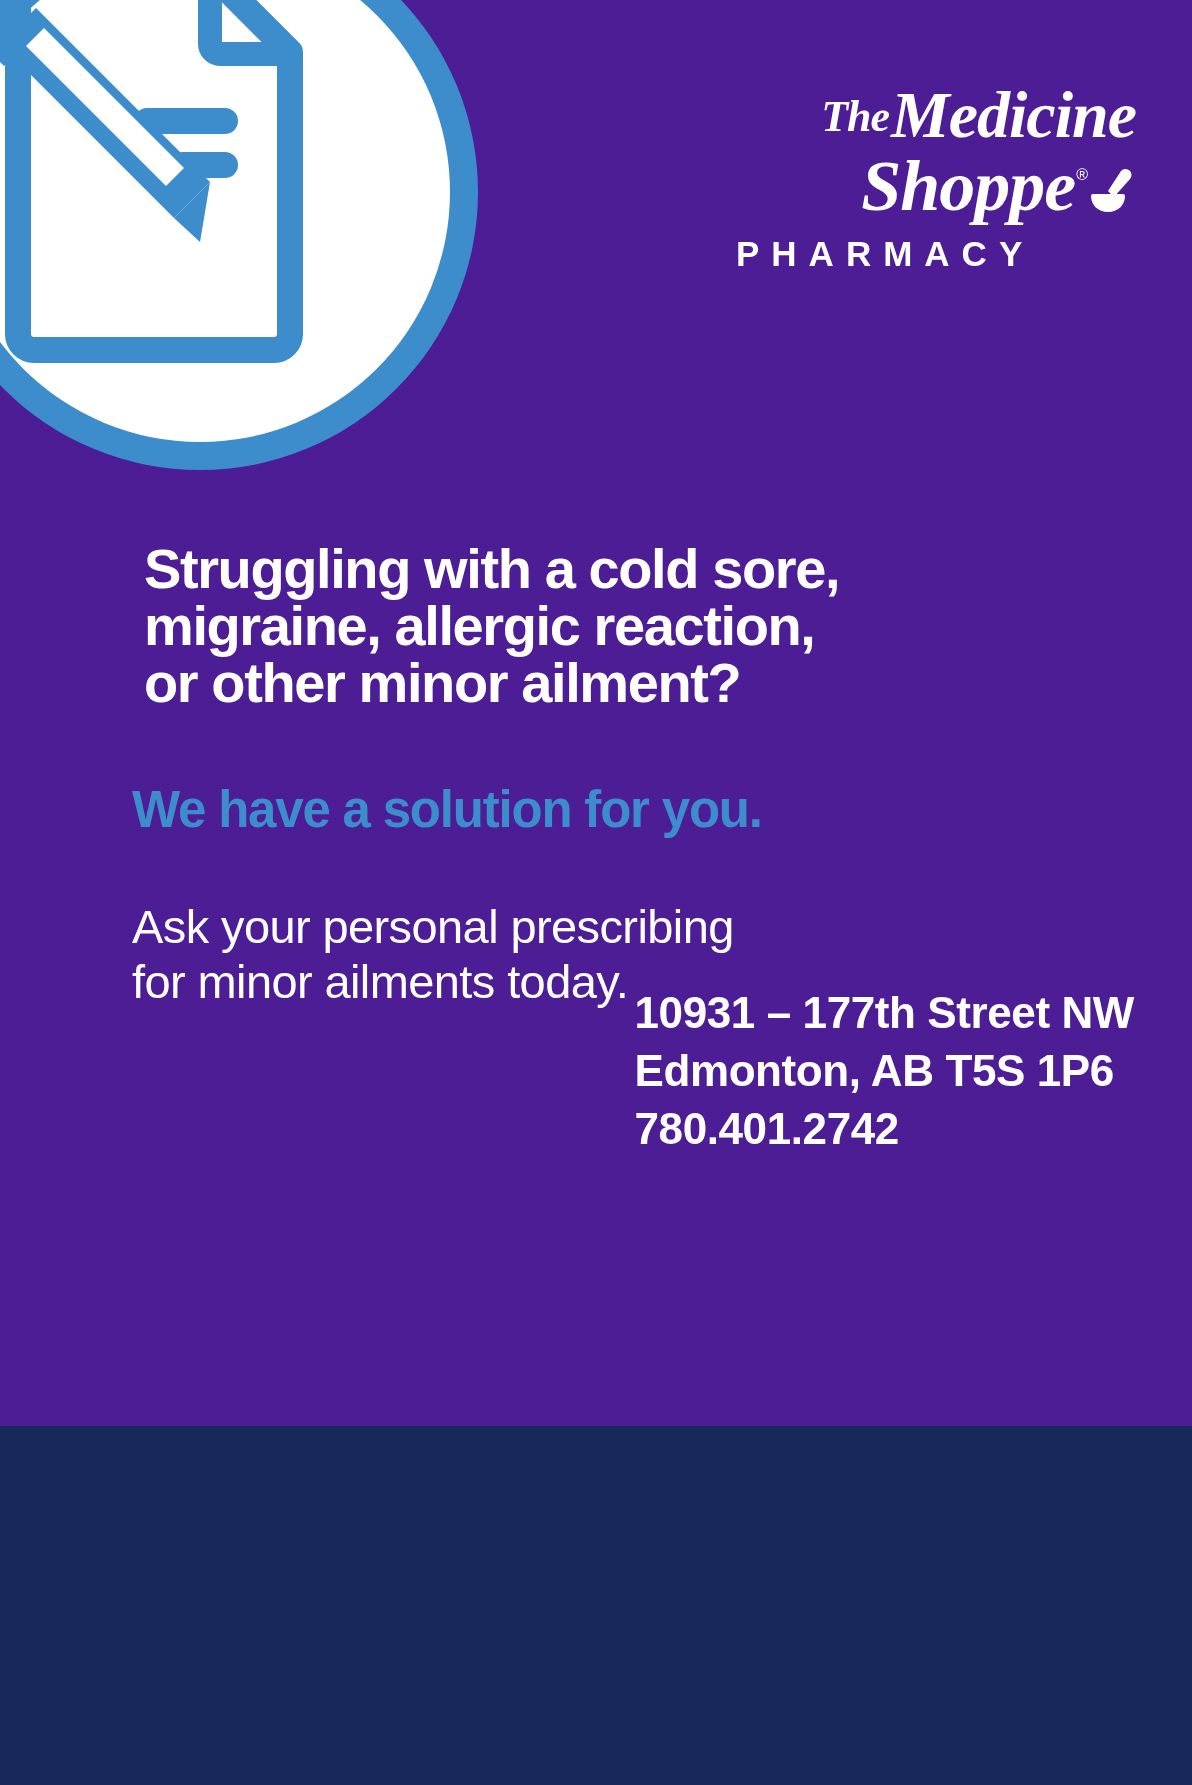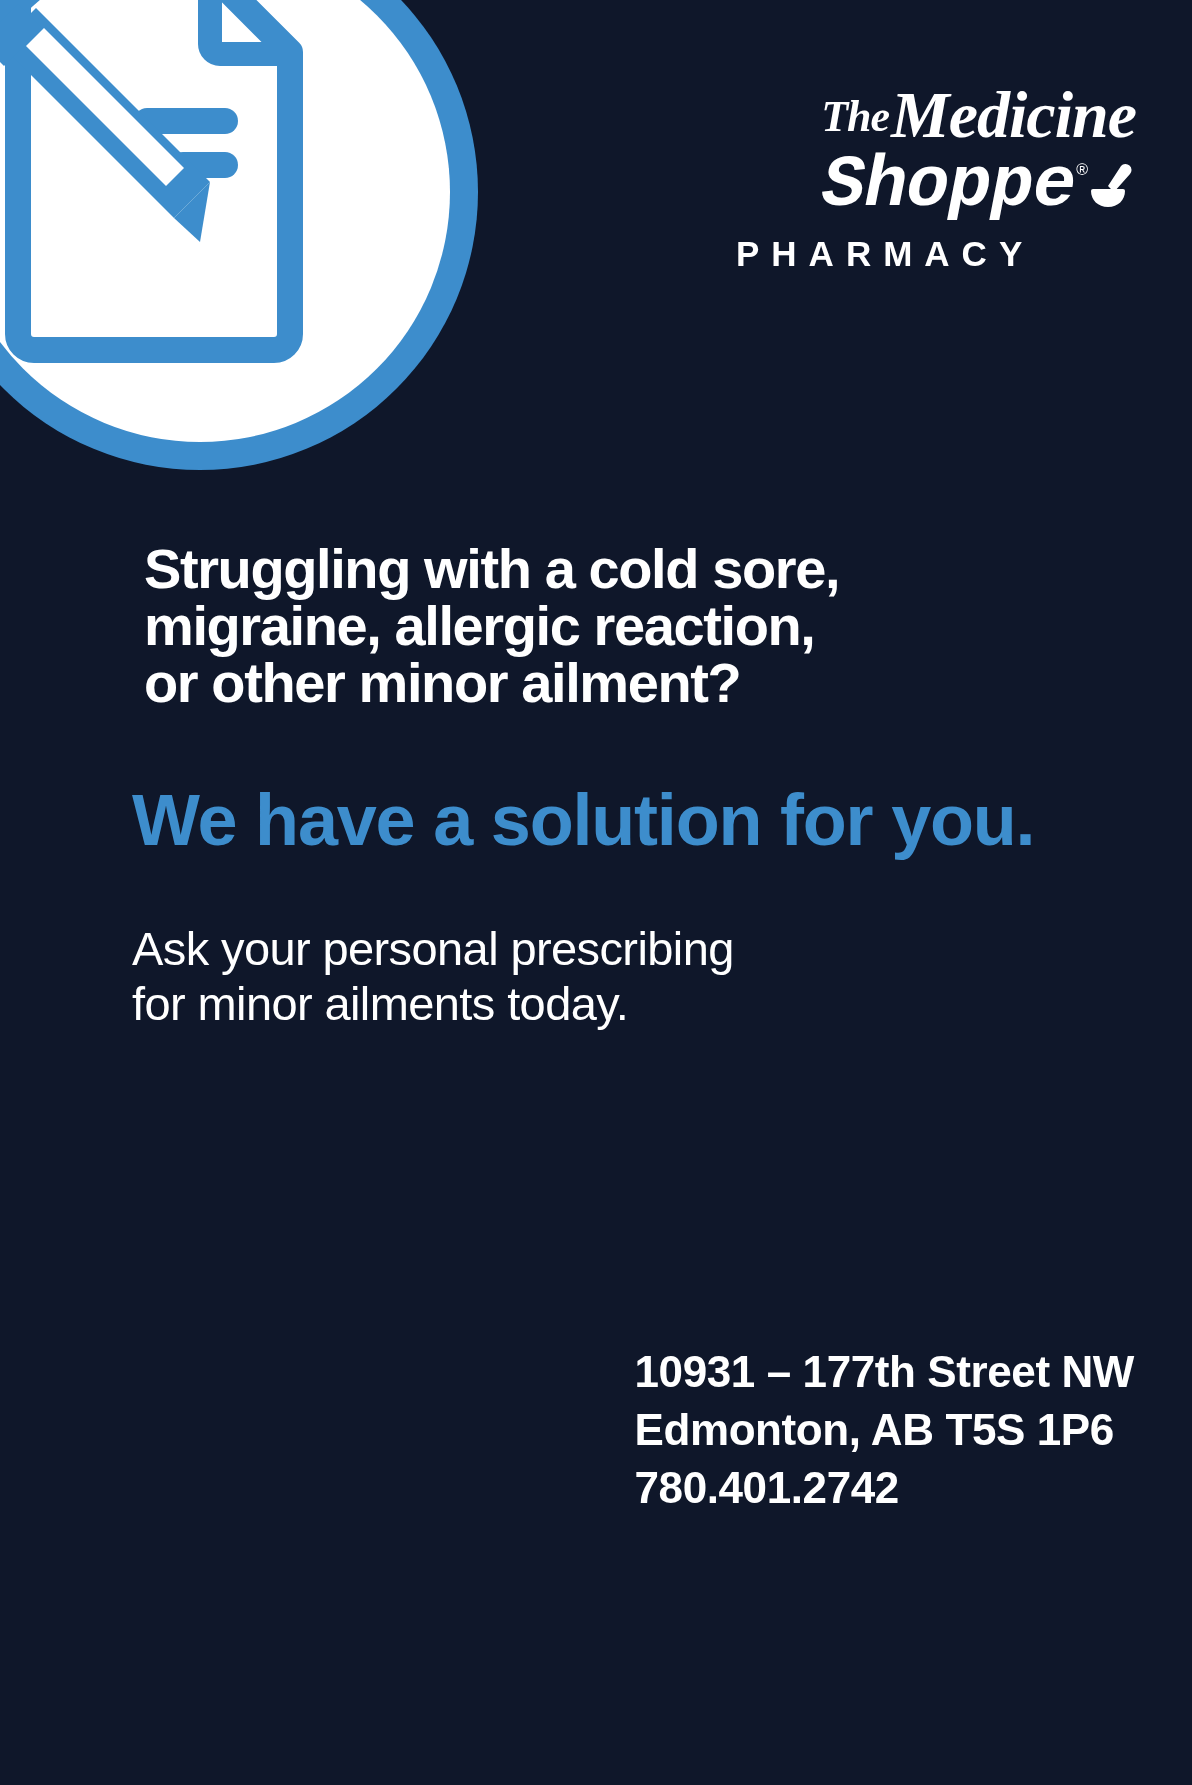--- a/index.html
+++ b/index.html
@@ -11,22 +11,22 @@
     height: 1785px;
     background: #17285a;
     font-family: "Liberation Sans", sans-serif;
     overflow: hidden;
     position: relative;
   }
 
   #poster {
     position: relative;
     width: 1192px;
-    height: 1785px;
-    background: #0f172a;
+    height: 1426px;
+    background: #4c1d95;
     overflow: hidden;
   }
 
   
   .badge-wrap {
     position: absolute;
     left: -78px;
     top: -86px;
     width: 556px;
     height: 556px;
@@ -83,21 +83,21 @@
     margin-right: 2px;
   }
   .logo-line2 {
     display: block;
     white-space: nowrap;
     text-align: right;
     margin-top: 2px;
     position: relative;
   }
   .logo-shoppe {
-    font-family: Liberation Mono, monospace;
+    font-family: Liberation Serif, serif;
     font-style: italic;
     font-weight: bold;
     font-size: 72px;
     letter-spacing: -1px;
   }
   .logo-reg {
     font-family: "Liberation Sans", sans-serif;
     font-style: normal;
     font-weight: normal;
     font-size: 16px;
@@ -139,21 +139,21 @@
     letter-spacing: -1.4px;
     margin: 12px;
     width: 820px;
   }
   .headline .hl-line { display: block; }
 
   .tagline {
     color: #3d8dcc;
     font-family: "Liberation Sans", sans-serif;
     font-weight: bold;
-    font-size: 72px;
+    font-size: 51px;
     line-height: 1.05;
     letter-spacing: -1.2px;
     margin: 0;
     padding-top: 60px;
     white-space: nowrap;
   }
 
   .body-copy {
     color: #ffffff;
     font-family: "Liberation Sans", sans-serif;

